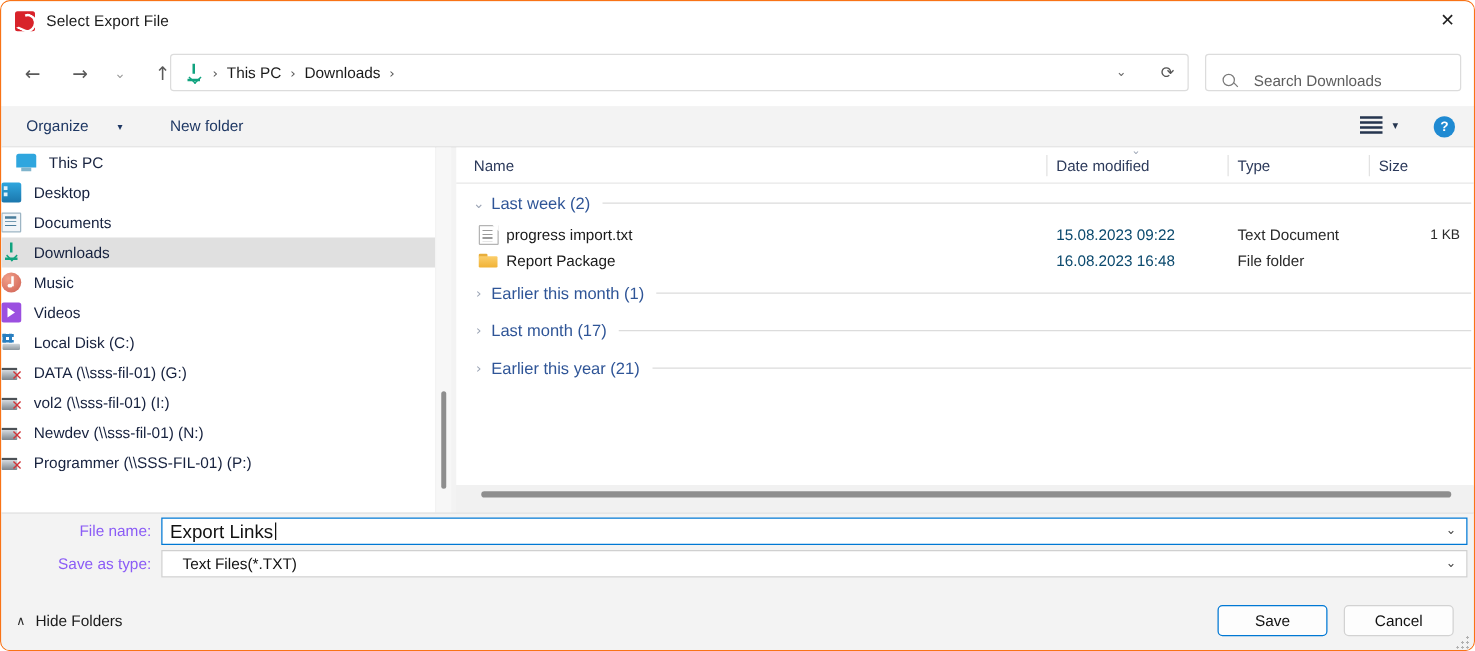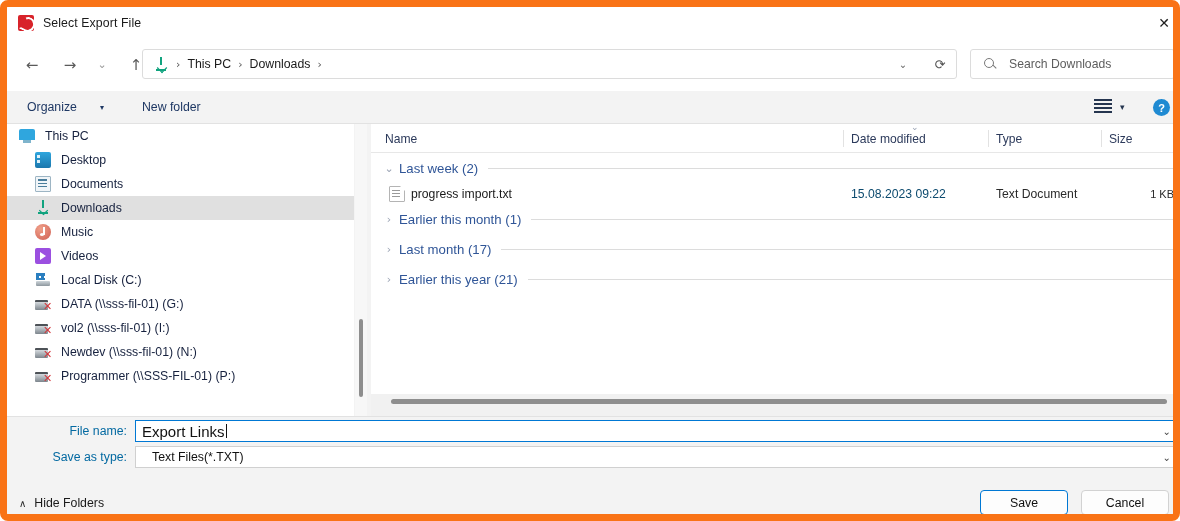--- a/index.html
+++ b/index.html
@@ -8,21 +8,21 @@
     font-family: "Liberation Sans", sans-serif;
     font-size: 12px;
     background: #ffffff;
     overflow: hidden;
     -webkit-font-smoothing: antialiased;
   }
   #dialog {
     position: relative;
     width: 1180px; height: 521px;
     background: #f3f3f3;
-    border: 7px solid #f97316;
+    border: 1px solid #f97316;
     border-radius: 8px;
     overflow: hidden;
   }
 
   
   #titlebar {
     position: absolute; left: 0; top: 0;
     width: 1180px; height: 31px;
     background: #ffffff;
     display: flex; align-items: center;
@@ -131,21 +131,21 @@
     display: flex; align-items: center; justify-content: center;
     color: #555; font-size: 13px;
     font-family: "DejaVu Sans", sans-serif;
   }
   #searchbox {
     position: absolute; left: 963px; top: 42px;
     width: 205px; height: 30px;
     background: #ffffff;
     border: 1px solid #dcdcdc;
     border-radius: 3px;
-    display: flex; align-items: center;
+    display: flex; align-items: flex-end;
   }
   #search-icon {
     margin-left: 12px; width: 14px; height: 14px;
     position: relative; flex: none;
   }
   #search-icon::before {
     content: "";
     position: absolute; left: 1px; top: 1px;
     width: 8px; height: 8px;
     border: 1.2px solid #7a7a7a;
@@ -209,21 +209,20 @@
   
   #leftpane {
     position: absolute; left: 0; top: 117px;
     width: 347px; height: 292px;
     background: #ffffff;
     overflow: hidden;
   }
   .navitem {
     height: 24px;
     display: flex; align-items: center;
-    padding-left: 28px;
     color: #16213e; font-size: 12.3px;
     white-space: nowrap;
     cursor: default;
   }
   .navitem.root { padding-left: 12px; }
   .navitem.selected { background: #e0e0e0; }
   .navitem .ico {
     width: 16px; height: 16px; margin-right: 10px;
     position: relative; flex: none;
   }
@@ -360,21 +359,21 @@
   
   #bottom {
     position: absolute; left: 0; top: 409px;
     width: 1180px; height: 112px;
     background: #f3f3f3;
     border-top: 1px solid #e2e2e2;
   }
   .formlabel {
     position: absolute;
     text-align: right;
-    color: #0369a1; font-size: 12.3px;
+    color: #8b5cf6; font-size: 12.3px;
     width: 110px;
   }
   #lbl-filename { left: 10px; top: 7px; }
   #lbl-savetype { left: 10px; top: 33px; }
 
   #filename-field {
     position: absolute; left: 128px; top: 3px;
     width: 1045px; height: 22px;
     background: #ffffff;
     border: 1.5px solid #0078d4;
@@ -561,20 +560,27 @@
           <span class="gchev">⌄</span>
           <span class="gtext">Last week (2)</span>
           <span class="gline"></span>
         </div>
         <div class="filerow">
           <span class="fico ico-txt"></span>
           <span class="fname">progress import.txt</span>
           <span class="fdate">15.08.2023 09:22</span>
           <span class="ftype">Text Document</span>
           <span class="fsize">1 KB</span>
+        </div>
+        <div class="filerow">
+          <span class="fico ico-folder"></span>
+          <span class="fname">Report Package</span>
+          <span class="fdate">16.08.2023 16:48</span>
+          <span class="ftype">File folder</span>
+          <span class="fsize"></span>
         </div>
         <div class="grouprow">
           <span class="gchev">›</span>
           <span class="gtext">Earlier this month (1)</span>
           <span class="gline"></span>
         </div>
         <div class="grouprow">
           <span class="gchev">›</span>
           <span class="gtext">Last month (17)</span>
           <span class="gline"></span>

